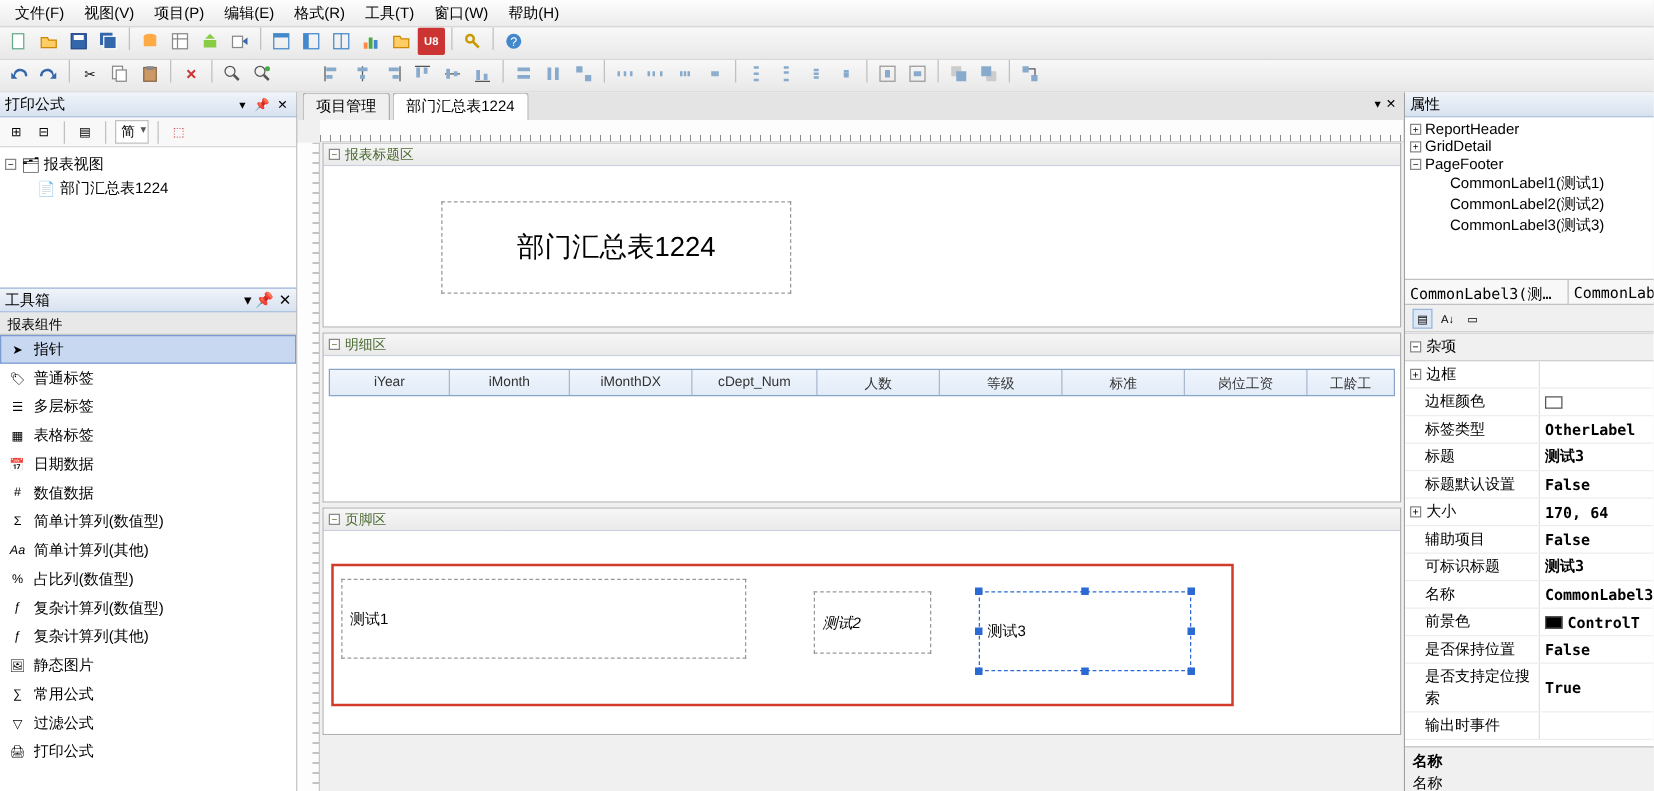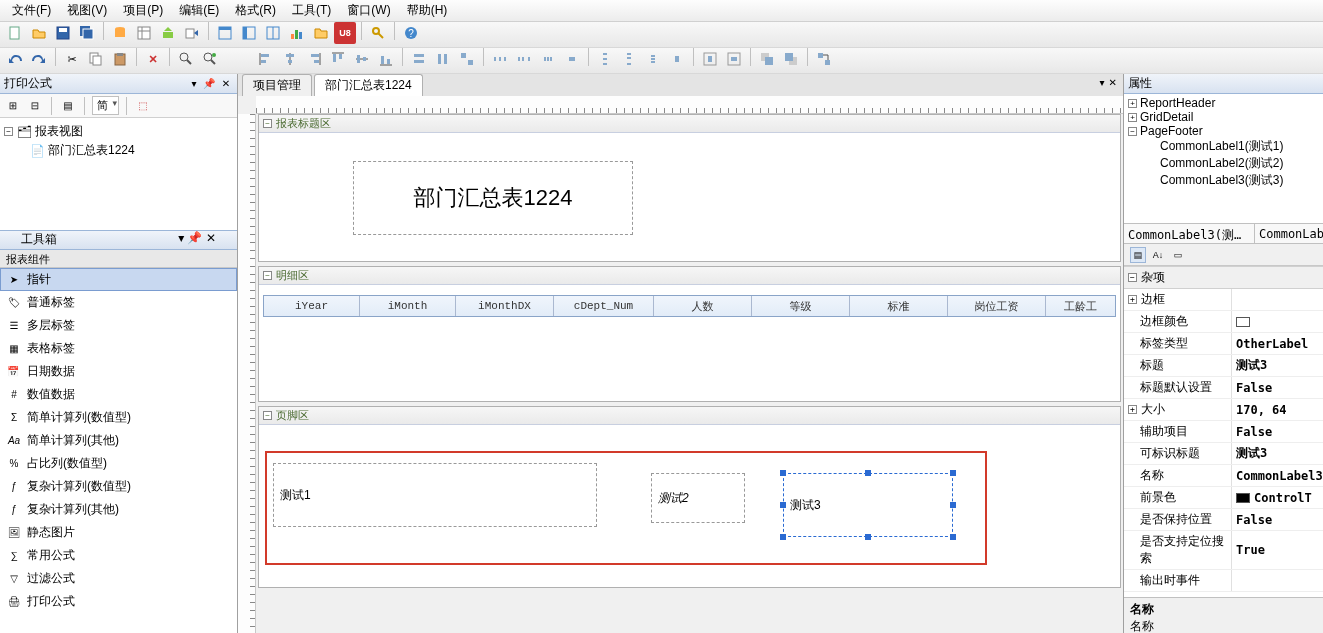--- a/index.html
+++ b/index.html
@@ -106,22 +106,23 @@
 .tree-node .ticon { width:14px; height:14px; display:inline-block; }
 .tree-child { margin-left: 26px; }
 
 
 .toolbox-header {
   height: 20px;
   background: linear-gradient(#f0f4fa, #d8e2f0);
   border-top: 1px solid #9cb6d8;
   border-bottom: 1px solid #9cb6d8;
   display: flex;
+  align-items: center;
   justify-content: space-between;
-  padding: 0 21px;
+  padding: 0 4px;
 }
 .toolbox-sub {
   height: 18px;
   background: #e8e8e8;
   border-bottom: 1px solid #c8c8c8;
   padding: 2px 6px;
   font-size: 11px;
 }
 .toolbox-list {
   flex: 1;
@@ -227,21 +228,21 @@
 .title-label {
   position: absolute;
   left: 94px; top: 28px;
   width: 280px; height: 74px;
   border: 1px dashed #999;
   display: flex; align-items:center; justify-content:center;
   font-size: 22px;
   font-family: "Microsoft YaHei", sans-serif;
 }
 
-.detail-body { height: 116px; padding-top: 10px; font-family: Liberation Mono, monospace; }
+.detail-body { height: 116px; padding-top: 10px; }
 .grid-header-row {
   display: flex;
   border: 1px solid #8aa4c8;
   margin: 0 4px;
   background: linear-gradient(#f0f5fc,#e2ecf8);
   height: 22px;
 }
 .grid-header-row .col {
   border-right: 1px solid #aab8d0;
   display:flex; align-items:center; justify-content:center;

